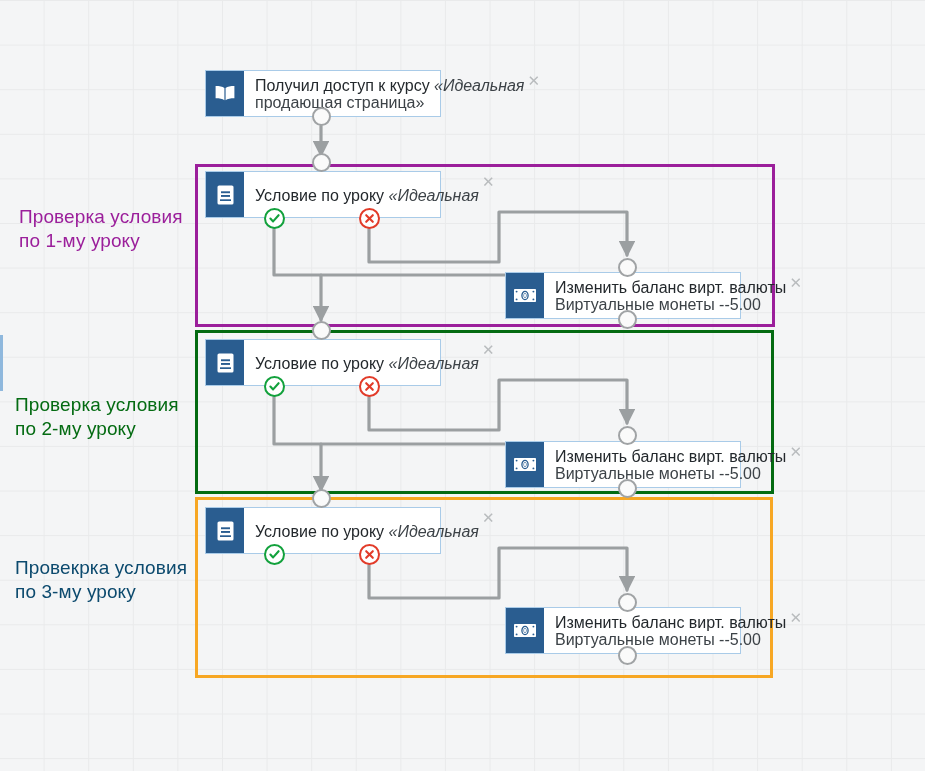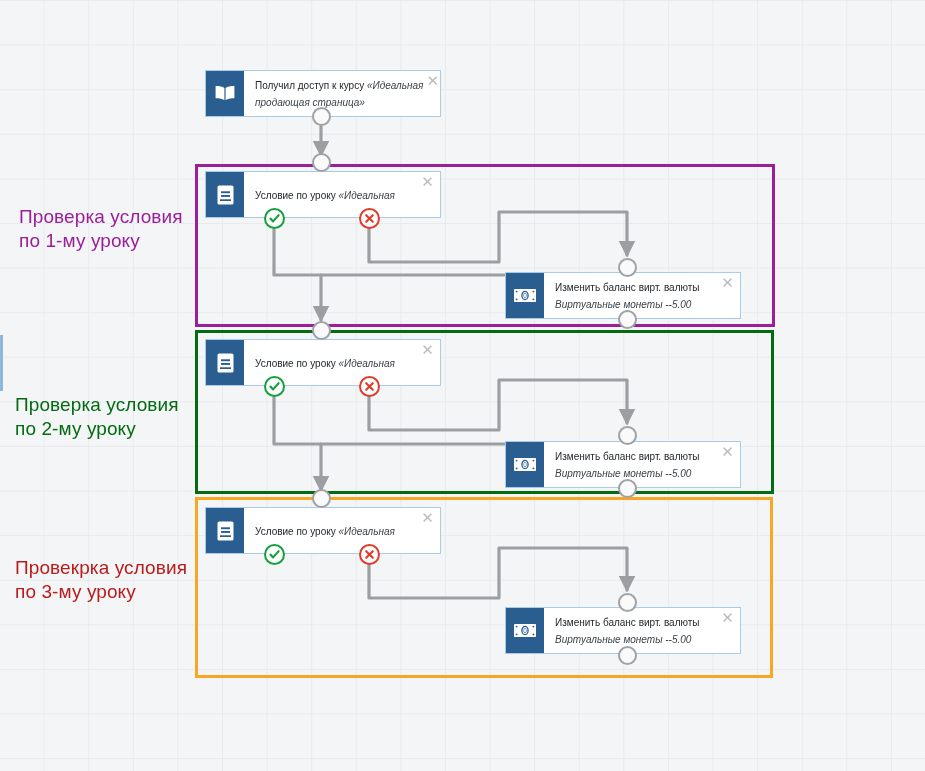--- a/index.html
+++ b/index.html
@@ -50,21 +50,21 @@
   
   .group-caption {
     position: absolute;
     font-size: 19px;
     line-height: 24px;
     letter-spacing: .1px;
     white-space: pre-line;
   }
   .group-caption.purple { color: #9b1f9b; }
   .group-caption.green  { color: #046b12; }
-  .group-caption.orange { color: #b91c1c; }
+  .group-caption.orange { color: #0c4a6e; }
 
   
   .node {
     position: absolute;
     background: #ffffff;
     border: 1px solid #a9cbe8;
     box-sizing: border-box;
     display: flex;
     align-items: stretch;
     box-shadow: 0 0 0 1px rgba(255,255,255,0);
@@ -79,31 +79,30 @@
   }
   .node-body {
     flex: 1;
     padding: 7px 22px 6px 11px;
     display: flex;
     flex-direction: column;
     justify-content: center;
     position: relative;
   }
   .node-line {
-    font-size: 10px;
+    font-size: 16px;
     line-height: 17px;
     color: #23282c;
     white-space: nowrap;
   }
   .node-line .em {
     font-style: italic;
     color: #3c4247;
   }
   .node-line.sub {
-    font-style: italic;
     color: #3c4247;
   }
   .node-close {
     position: absolute;
     top: 4px;
     right: 6px;
     width: 13px;
     height: 13px;
     color: #b9bcbe;
     font-size: 15px;

